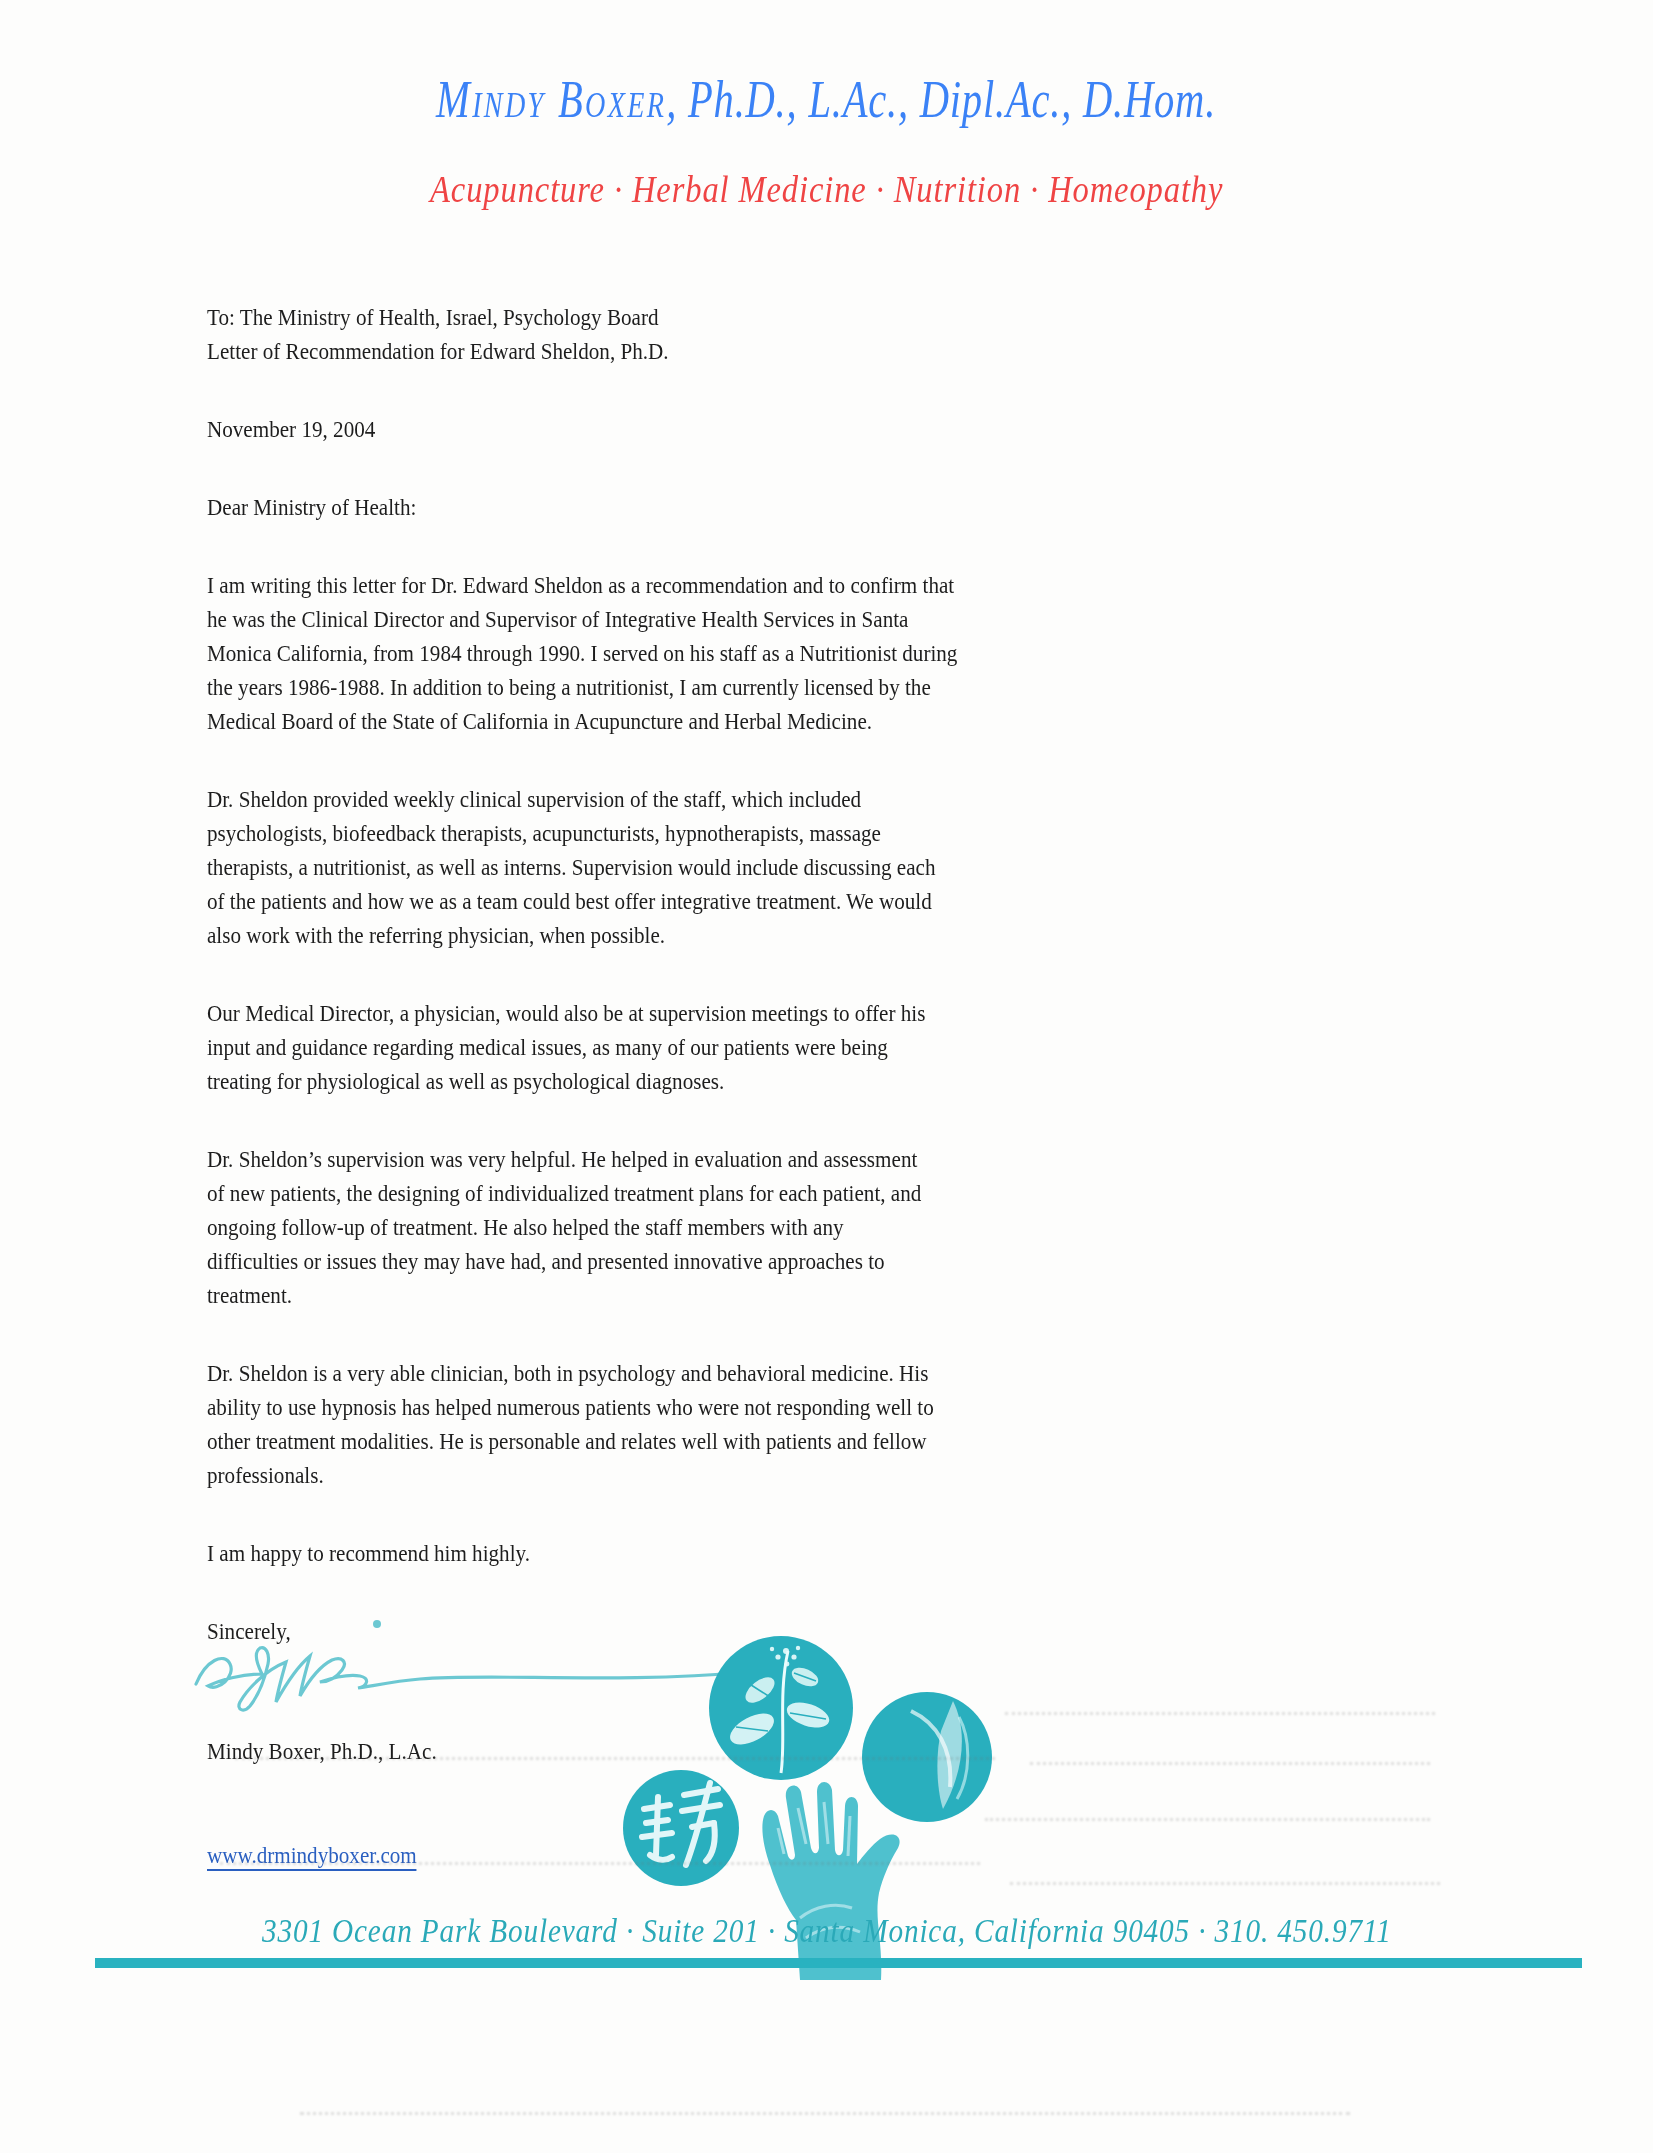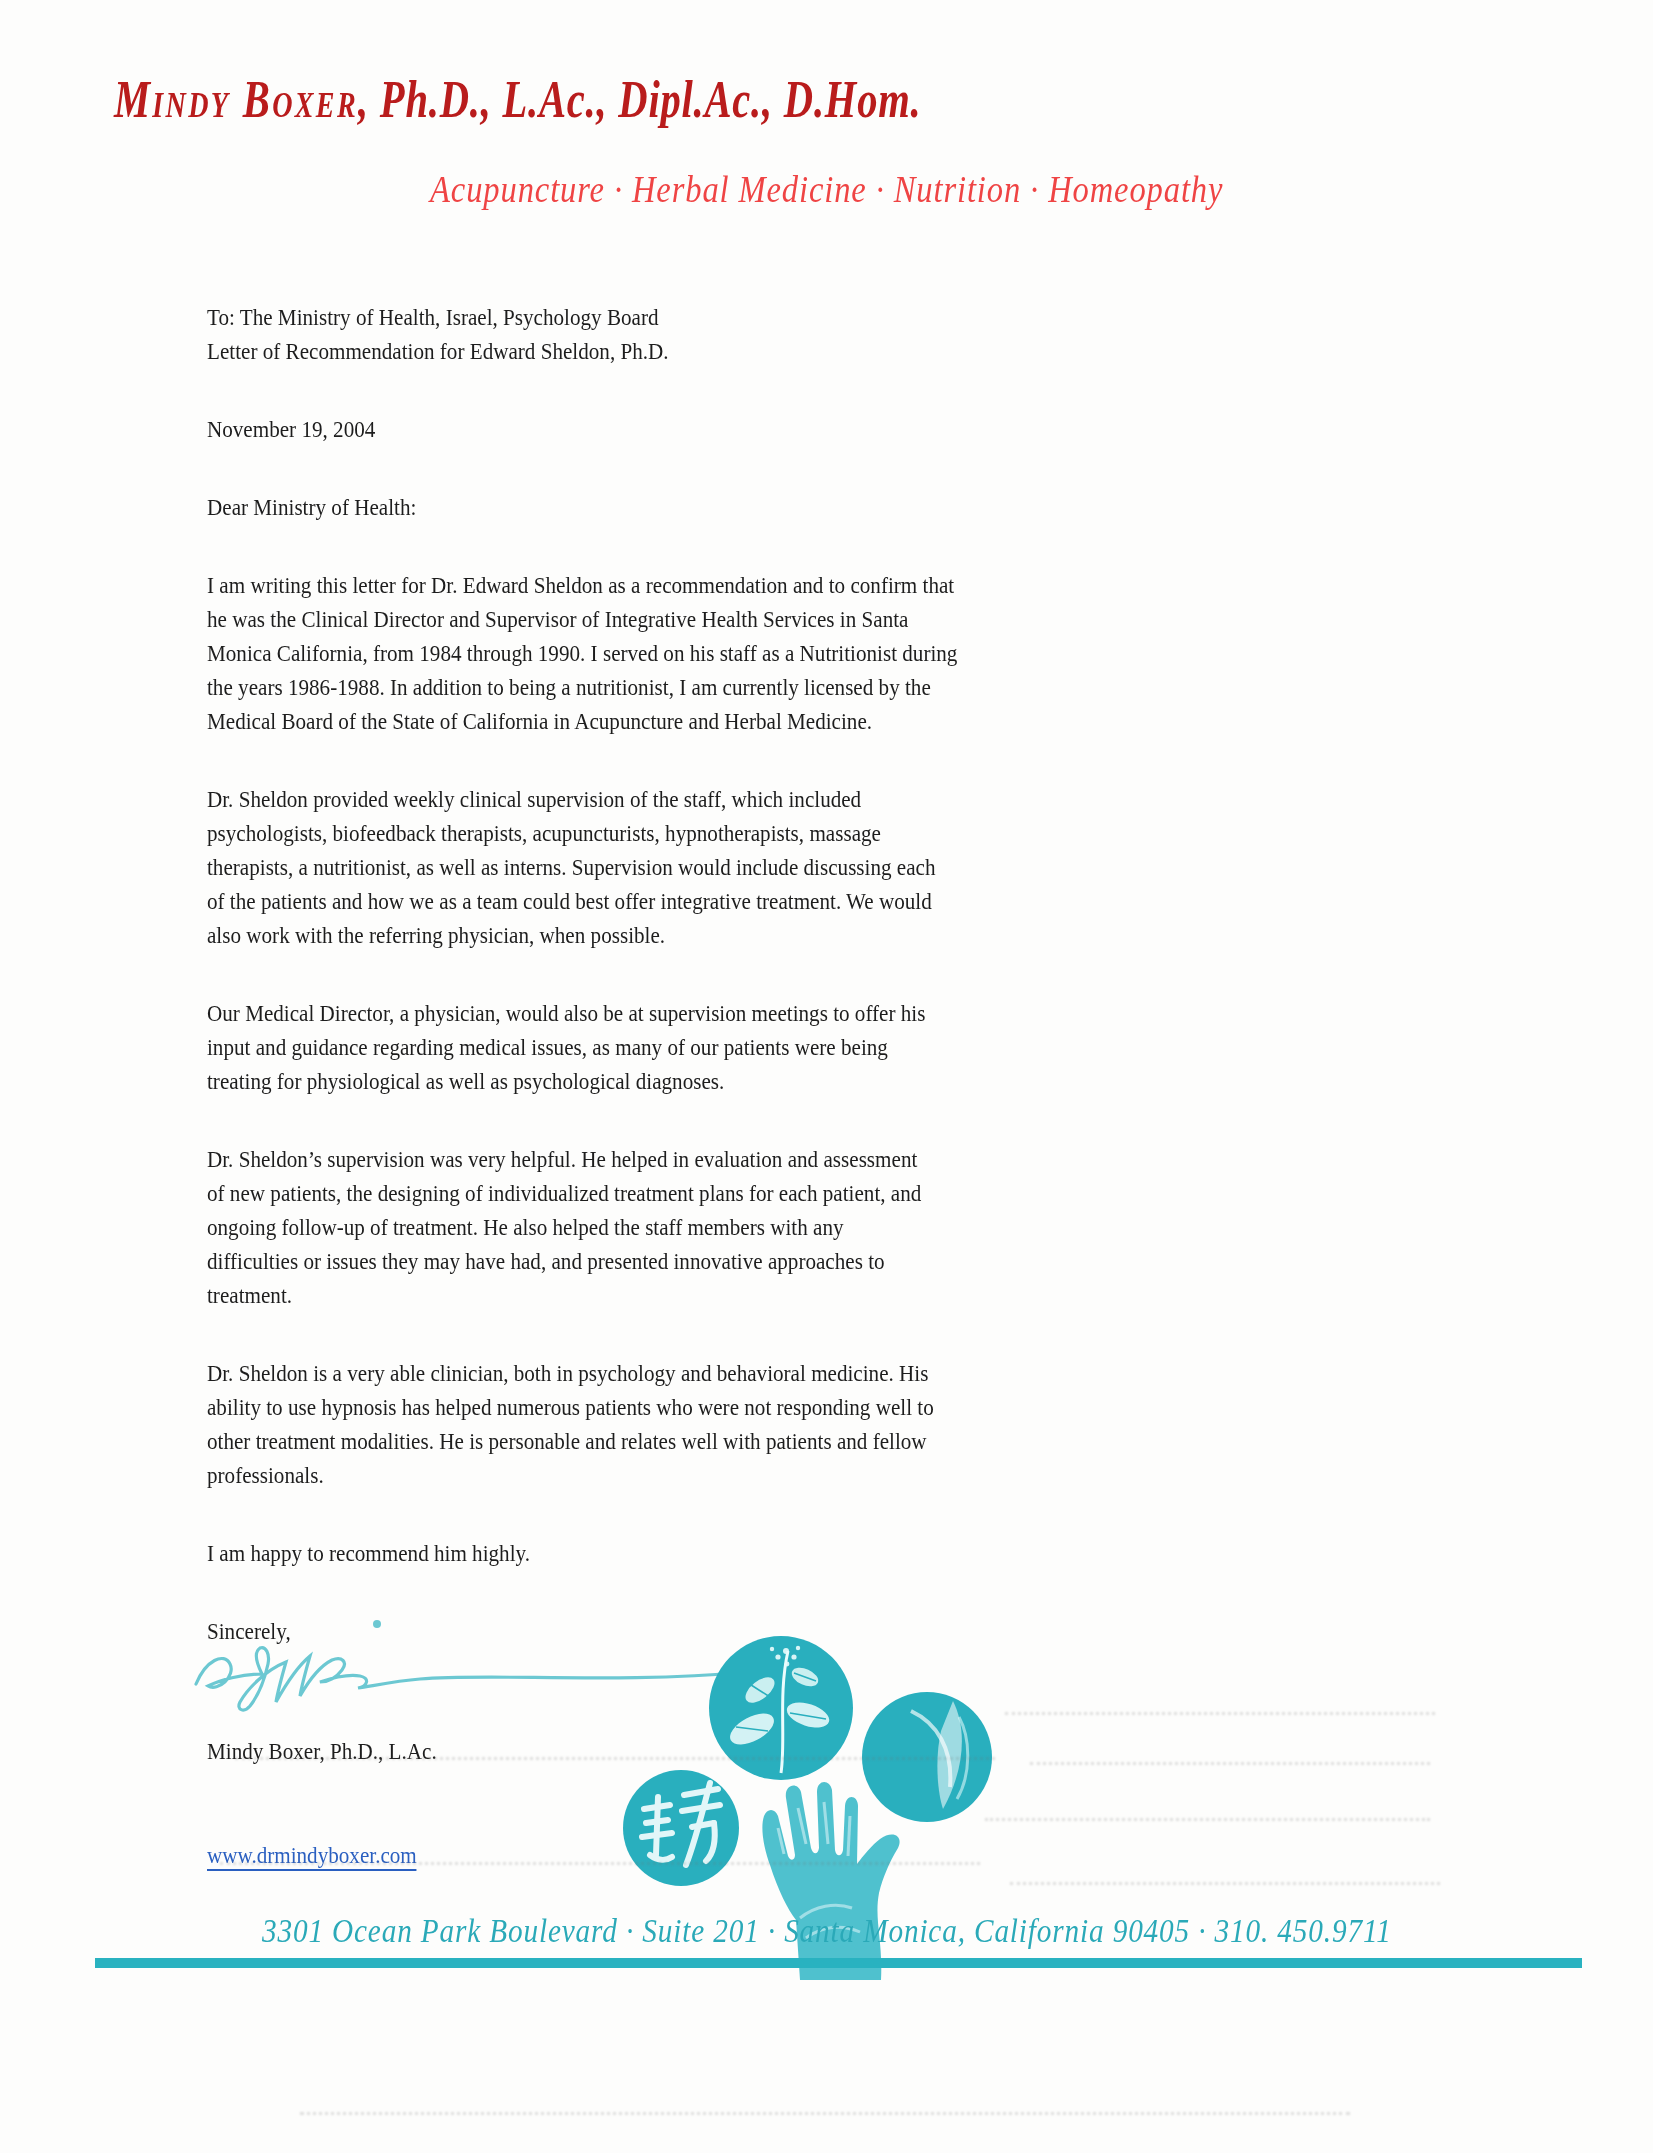--- a/index.html
+++ b/index.html
@@ -6,21 +6,21 @@
   .page{
     position:relative;
     width:1653px;height:2153px;
     background:#fdfdfc;
     overflow:hidden;
     font-family:"Liberation Serif","DejaVu Serif",serif;
   }
   
   .lh-title{
     position:absolute;top:70px;left:0;width:100%;
-    text-align:left;color:#b91c1c;font-weight:bold;
+    text-align:center;color:#3b82f6;
   }
   .lh-title>span{
     display:inline-block;transform:scaleX(.78);
     font-style:italic;font-size:52px;white-space:nowrap;
     letter-spacing:1px;
   }
   .lh-name{font-variant:small-caps;font-style:italic;letter-spacing:3px;}
   .lh-sub{
     position:absolute;top:168px;left:0;width:100%;
     text-align:center;color:#ef4444;

